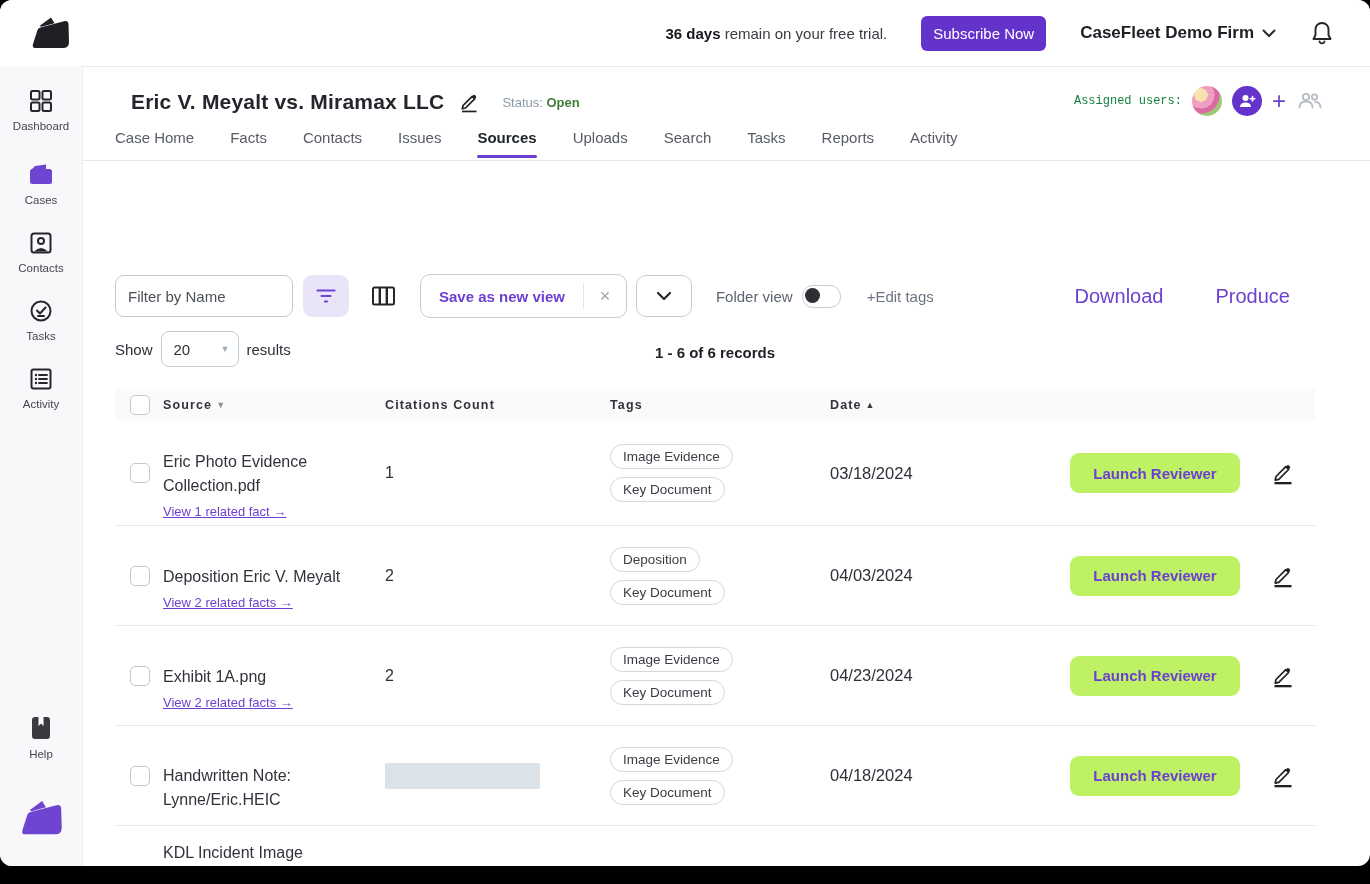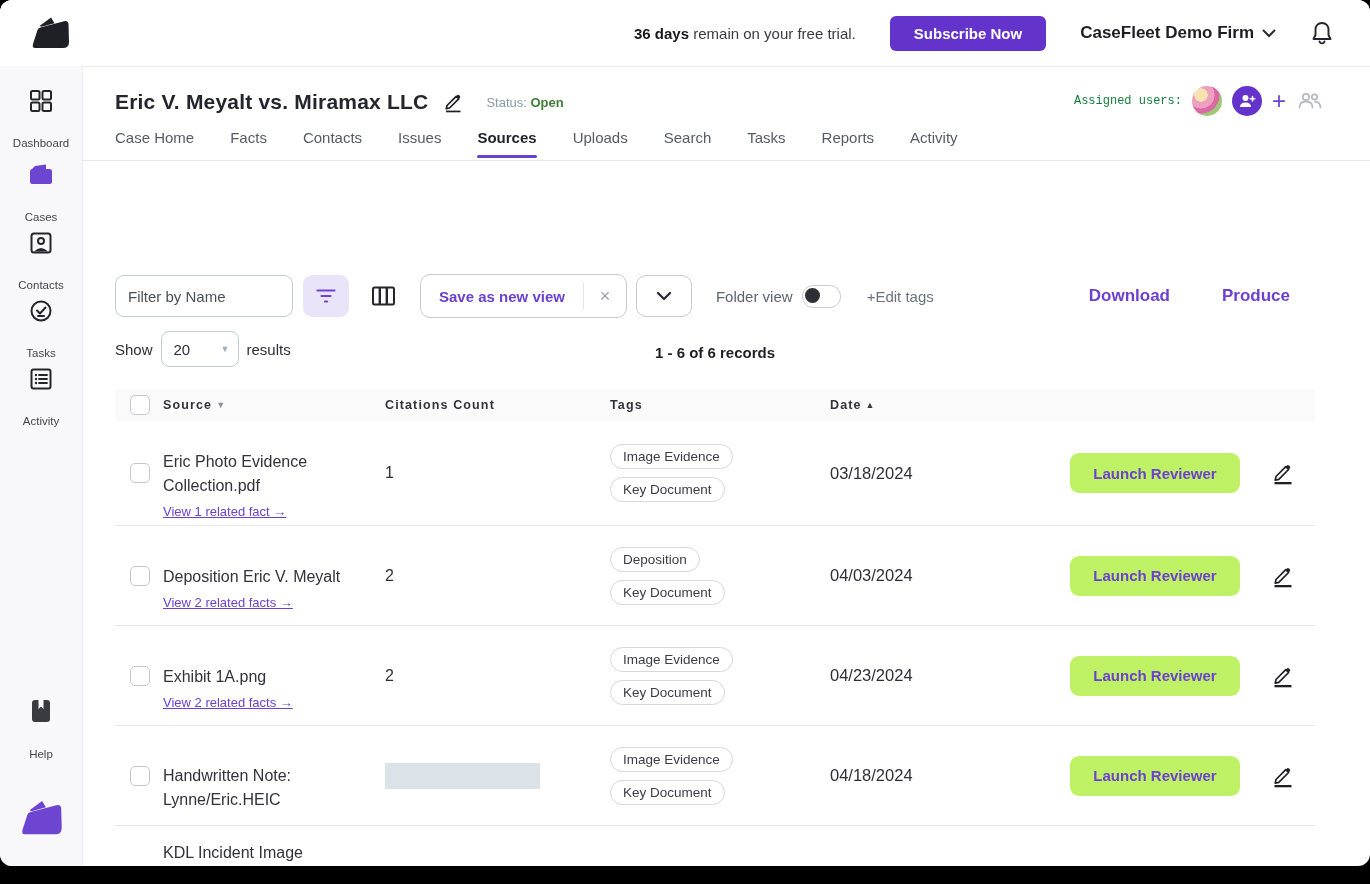--- a/index.html
+++ b/index.html
@@ -6,30 +6,30 @@
     font-family:"Liberation Sans","DejaVu Sans",sans-serif;}
   .window{position:absolute;left:0;top:0;width:1370px;height:866px;background:#fff;
     border-radius:12px;overflow:hidden;}
   
   .topbar{position:absolute;left:0;top:0;right:0;height:66px;background:#fff;
     border-bottom:1px solid #ebebee;display:flex;align-items:center;}
   .topbar-logo{position:absolute;left:28px;top:14px;}
   .topbar-right{position:absolute;right:36px;top:0;height:66px;display:flex;align-items:center;gap:34px;}
   .trial-text{font-size:15px;color:#3a3a42;}
   .trial-text b{color:#17171d;}
-  .subscribe-btn{background:var(--accent,#6333cb);color:#fff;font-size:15px;font-weight:700;
-    border:none;border-radius:6px;padding:9px 24px;cursor:pointer;}
+  .subscribe-btn{background:var(--accent,#6333cb);color:#fff;font-size:15px;font-weight:400;
+    border:none;border-radius:6px;padding:9px 12px;cursor:pointer;}
   .firm{display:flex;align-items:center;gap:8px;font-size:17px;font-weight:700;color:#1d1d24;cursor:pointer;}
   
   .sidebar{position:absolute;left:0;top:66px;bottom:0;width:82px;background:#f8f8fa;
     border-right:1px solid #ededf1;}
-  .side-item{position:absolute;left:0;width:82px;display:flex;flex-direction:column;align-items:center;gap:23px;cursor:pointer;}
+  .side-item{position:absolute;left:0;width:82px;display:flex;flex-direction:column;align-items:center;gap:6px;cursor:pointer;}
   .side-item span{font-size:11.5px;color:#45454f;}
   
-  .case-header{position:absolute;left:115px;top:90px;display:flex;align-items:center;gap:14px;}
+  .case-header{position:absolute;left:131px;top:90px;display:flex;align-items:center;gap:14px;}
   .case-title{font-size:21px;font-weight:700;color:#25252e;letter-spacing:.2px;}
   .status{font-size:13px;color:var(--status_label,#8b9aa8);margin-left:8px;}
   .status b{color:var(--green,#417e37);font-weight:700;}
   .assigned{position:absolute;right:46px;top:86px;display:flex;align-items:center;gap:10px;}
   .assigned-label{font-size:12px;color:#15803d;font-family:Liberation Mono, monospace;}
   .avatar-flower{width:30px;height:30px;border-radius:50%;
     background:radial-gradient(circle at 30% 30%,#f8e3b0 0 22%,#ef9fc0 23% 45%,#d96aa4 46% 62%,#9fc777 63% 78%,#f2c04a 79% 100%);}
   .avatar-purple{width:30px;height:30px;border-radius:50%;background:var(--accent,#6333cb);
     display:flex;align-items:center;justify-content:center;}
   .plus-glyph{color:var(--link,#6c40d0);font-size:24px;font-weight:400;line-height:1;cursor:pointer;}
@@ -61,21 +61,21 @@
   .saveview-divider{width:1px;height:26px;background:#e4e4e9;}
   .saveview-x{width:42px;text-align:center;font-size:18px;color:#9aa2ab;cursor:pointer;}
   .chevron-btn{margin-left:9px;width:56px;height:42px;border:1px solid #c9c9d2;border-radius:10px;
     background:#fff;display:flex;align-items:center;justify-content:center;cursor:pointer;}
   .folder-label{margin-left:24px;font-size:15px;color:#5c6470;}
   .toggle{margin-left:9px;width:37px;height:21px;border:1px solid #ccccd4;border-radius:11px;background:#fff;
     position:relative;cursor:pointer;}
   .toggle-knob{position:absolute;left:2px;top:2px;width:15px;height:15px;border-radius:50%;background:#2e2e35;}
   .edit-tags{margin-left:26px;font-size:15px;color:#6b7280;cursor:pointer;}
   .toolbar-spacer{flex:1;}
-  .tool-link{font-size:17px;color:var(--link,#6c40d0);font-weight:700;cursor:pointer;}
+  .tool-link{font-size:20px;color:var(--link,#6c40d0);font-weight:400;cursor:pointer;}
   .tool-link + .tool-link{margin-left:52px;}
   
   .show-row{position:absolute;left:115px;top:331px;display:flex;align-items:center;gap:8px;}
   .show-row .lbl{font-size:15px;color:#2e2e37;}
   .per-page{width:56px;height:34px;border:1px solid #c3cbd3;border-radius:8px;display:flex;align-items:center;
     padding:0 8px 0 12px;justify-content:space-between;font-size:15px;color:#2e2e37;cursor:pointer;background:#fff;}
   .per-page .tri{font-size:9px;color:#9fb0bd;}
   .records{position:absolute;left:115px;top:344px;width:1200px;text-align:center;font-size:15px;
     font-weight:700;color:#1f1f28;}
   

